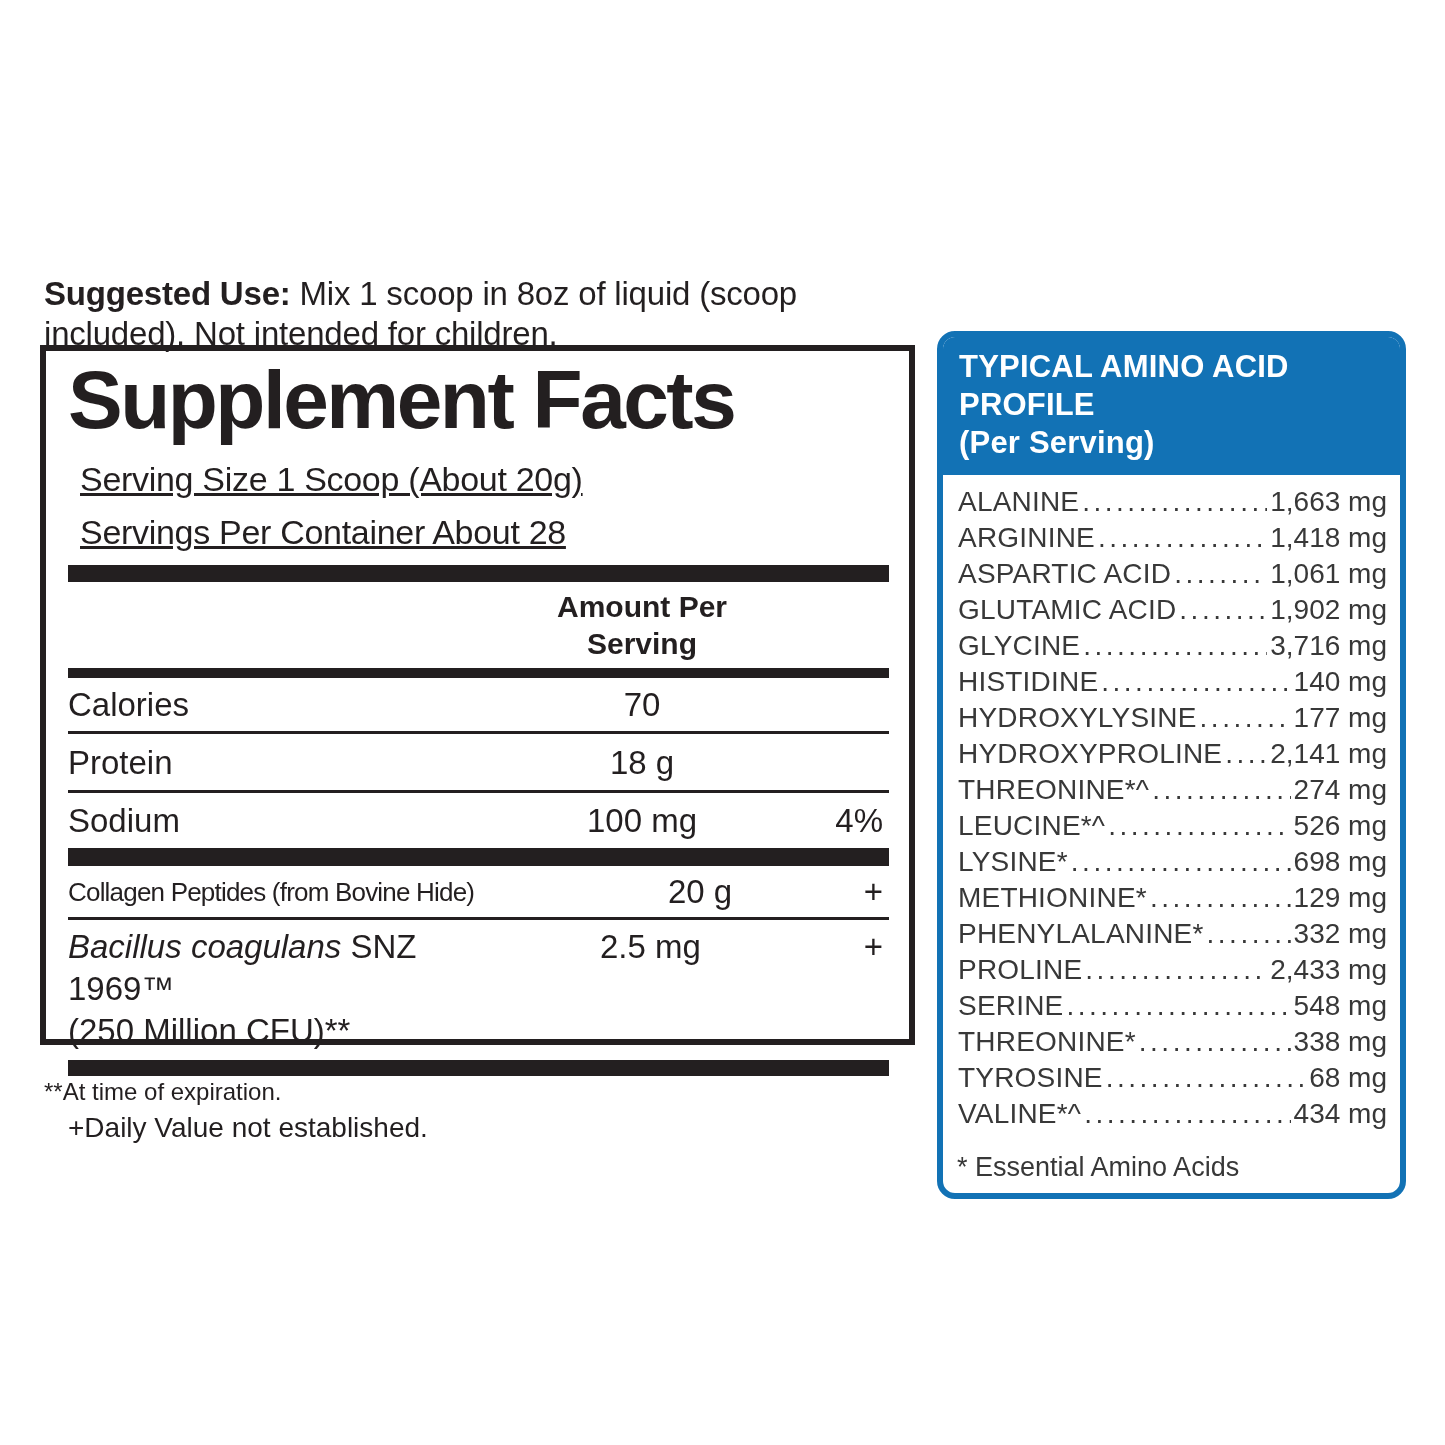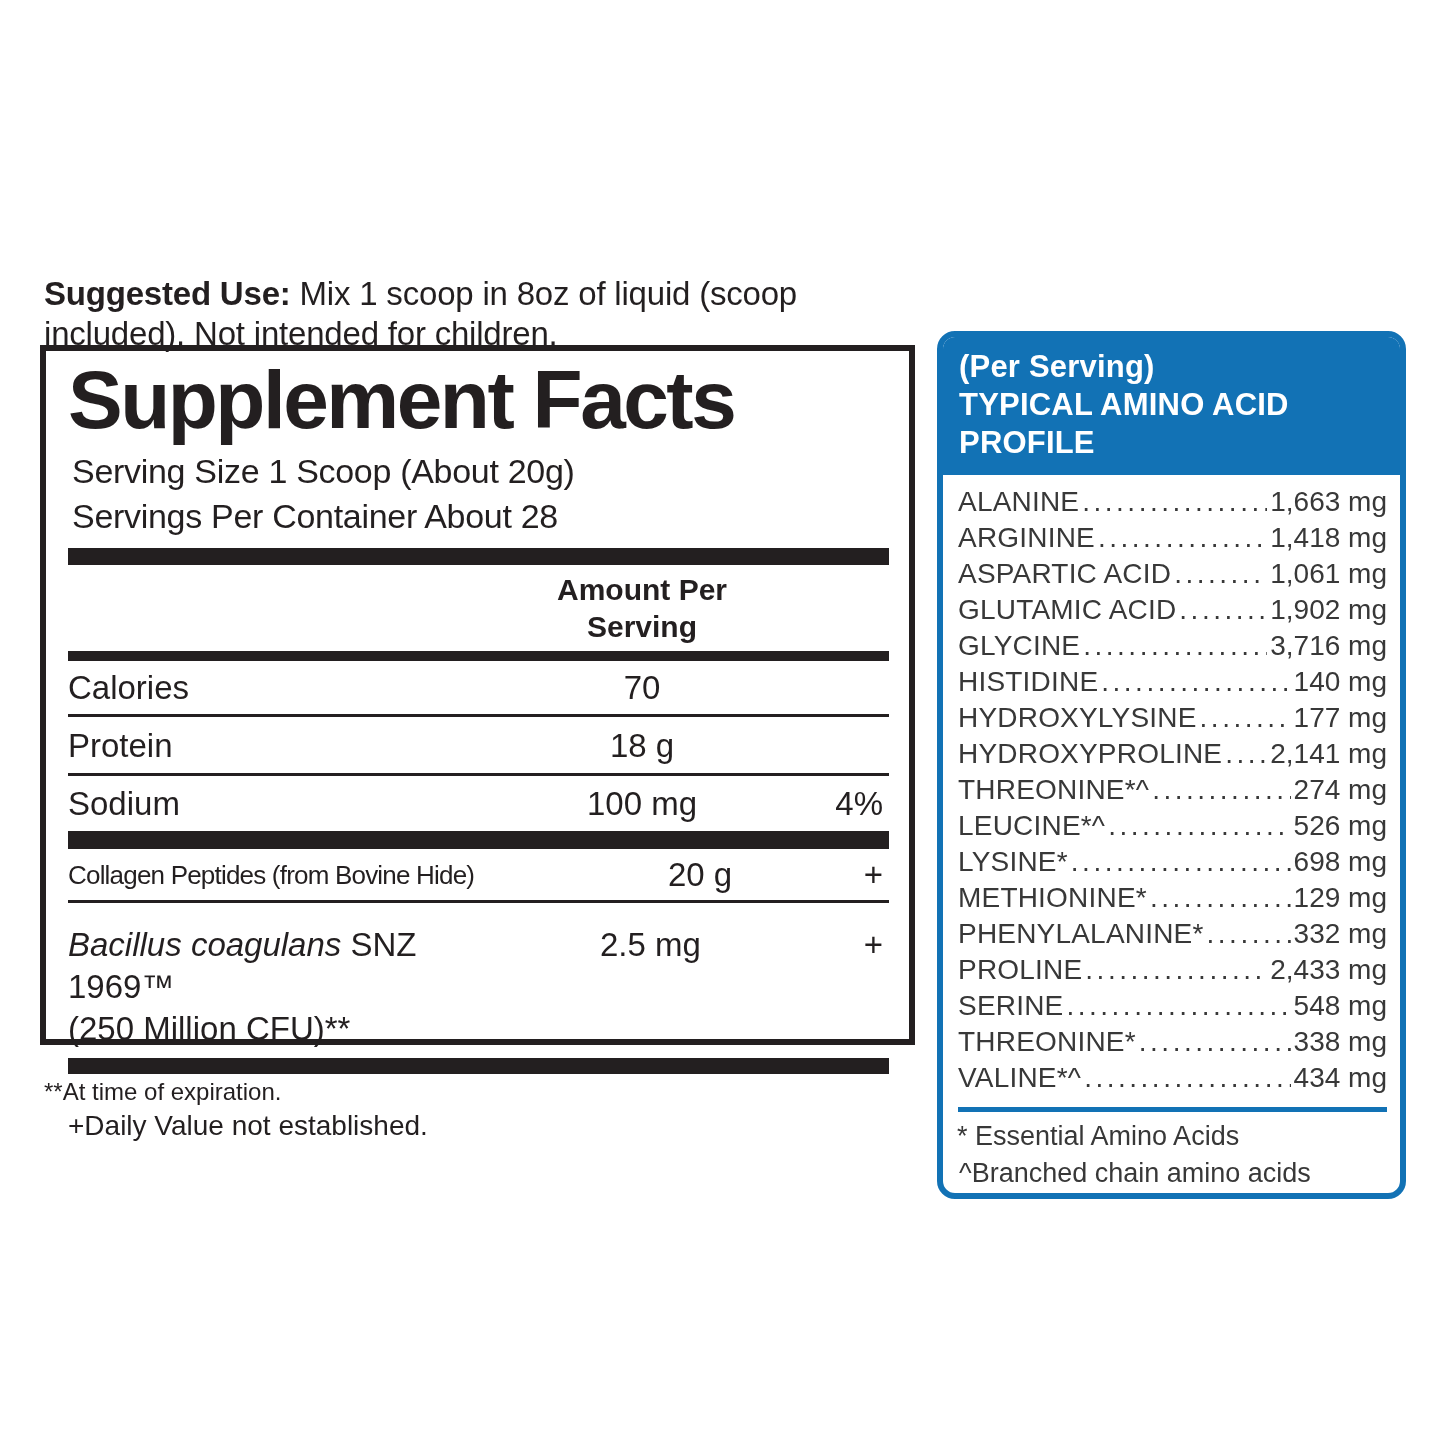--- a/index.html
+++ b/index.html
@@ -11,41 +11,41 @@
   
   .suggested { position:absolute; left:44px; top:241px; width:775px;
     font-size:33px; line-height:40px; letter-spacing:-0.2px; }
   .suggested .lead { font-weight:bold; }
 
   
   .facts-box { position:absolute; left:40px; top:345px; width:875px; height:700px;
     border:6px solid #231f20; box-sizing:border-box; padding:2px 20px 0 22px; }
   .facts-title { margin:0; font-size:82px; line-height:94px; font-weight:bold;
     letter-spacing:-2.5px; white-space:nowrap; }
-  .serving-line { margin:4px; font-size:34px; line-height:41px; letter-spacing:-0.3px; }
+  .serving-line { margin:12px; font-size:34px; line-height:41px; letter-spacing:-0.3px;text-decoration:underline; }
 
   .bar { background:#231f20; }
   .bar-top { height:17px; margin-top:11px; }
   .bar-med { height:10px; }
   .bar-heavy { height:18px; }
   .divider { height:3px; background:#231f20; }
 
   .grid3 { display:grid; grid-template-columns:1fr 240px 127px; }
   .cols-header { padding:6px 0 6px; }
   .col-h { font-weight:bold; font-size:30px; line-height:37px; text-align:center; }
 
   .f-row { align-items:start; }
   .f-name, .f-amt, .f-dv { font-size:33px; line-height:42px; }
   .f-amt { text-align:center; }
   .f-dv { text-align:right; padding-right:6px; }
   .pad-a { padding:6px 0 5px; }
   .pad-b { padding:8px 0 6px; }
   .pad-c { padding:7px 0 6px; }
   .pad-d { padding:5px 0 4px; }
-  .pad-e { padding:6px 0 8px;margin-top:15px; }
+  .pad-e { padding:6px 0 8px; }
   .row-collagen .f-name { font-size:26px; letter-spacing:-0.8px; white-space:nowrap; }
   .row-collagen .f-amt { text-align:center; padding-left:116px; }
   .row-bacillus .f-amt { text-align:left; padding-left:78px; }
   .f-name .line2 { display:block; }
   .f-name .it { font-style:italic; }
   .facts-footnote { font-size:28px; line-height:34px; padding:7px 0 0; }
 
   .expiration { position:absolute; left:44px; top:1048px; font-size:24px; line-height:40px; }
 
   
@@ -127,22 +127,22 @@
 
     <div class="bar bar-top" style="margin-top:0; height:16px;"></div>
 
     <p class="facts-footnote">+Daily Value not established.</p>
   </div>
 
   <p class="expiration">**At time of expiration.</p>
 
   <div class="amino-box">
     <div class="amino-header">
+      <span class="hline">TYPICAL AMINO ACID PROFILE</span>
       <span class="hline">(Per Serving)</span>
-      <span class="hline">TYPICAL AMINO ACID PROFILE</span>
     </div>
     <div class="amino-list">
         <div class="amino-row">
           <span class="amino-name">ALANINE</span>
           <span class="dots"></span>
           <span class="amino-value">1,663 mg</span>
         </div>
         <div class="amino-row">
           <span class="amino-name">ARGININE</span>
           <span class="dots"></span>
@@ -210,20 +210,25 @@
         </div>
         <div class="amino-row">
           <span class="amino-name">SERINE</span>
           <span class="dots"></span>
           <span class="amino-value">548 mg</span>
         </div>
         <div class="amino-row">
           <span class="amino-name">THREONINE*</span>
           <span class="dots"></span>
           <span class="amino-value">338 mg</span>
+        </div>
+        <div class="amino-row">
+          <span class="amino-name">TYROSINE</span>
+          <span class="dots"></span>
+          <span class="amino-value">68 mg</span>
         </div>
         <div class="amino-row">
           <span class="amino-name">VALINE*^</span>
           <span class="dots"></span>
           <span class="amino-value">434 mg</span>
         </div>
       </div>
     <div class="amino-rule"></div>
     <p class="amino-foot" style="margin:0;padding-left:14px;">* Essential Amino Acids</p>
     <p class="amino-foot" style="margin:0;">^Branched chain amino acids</p>

